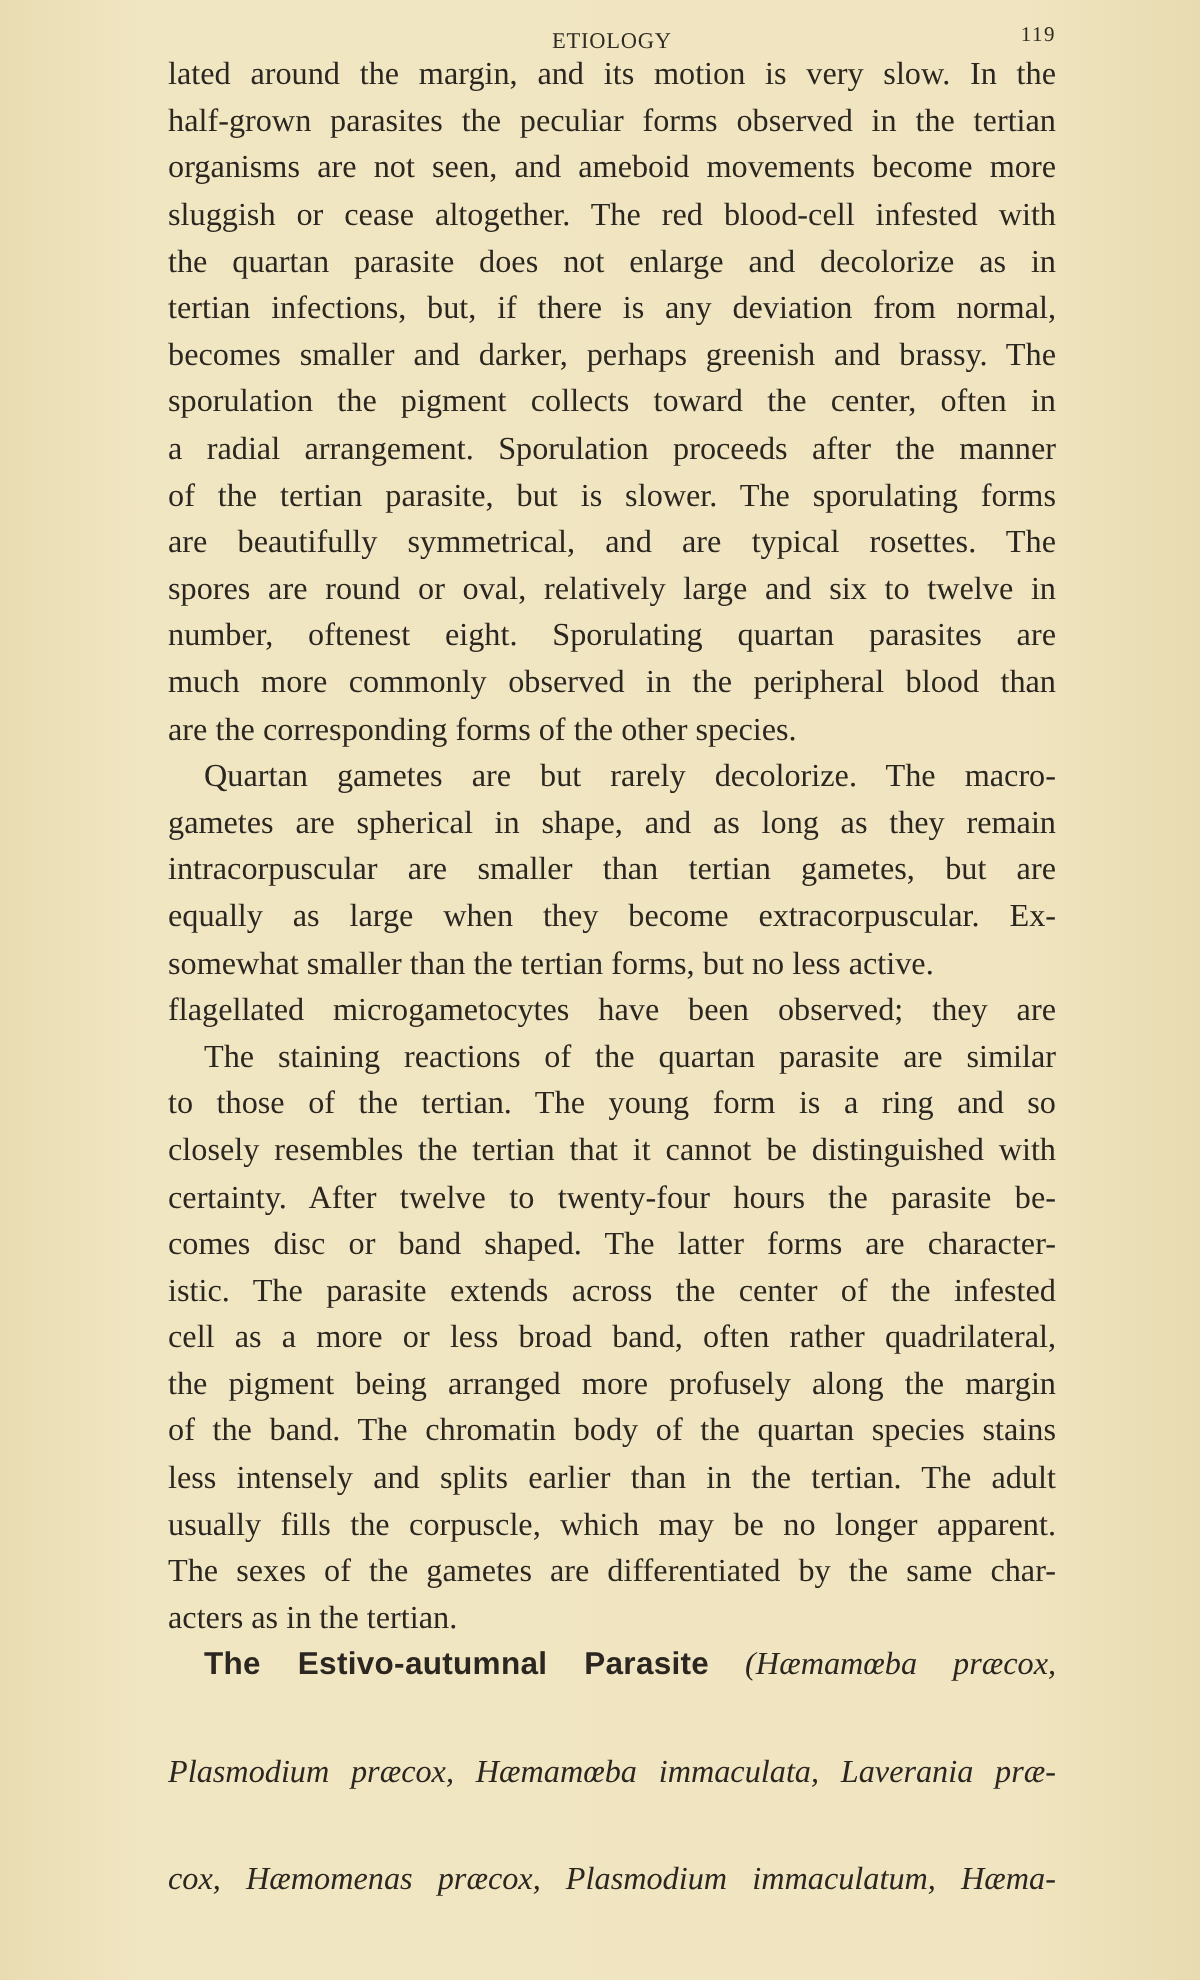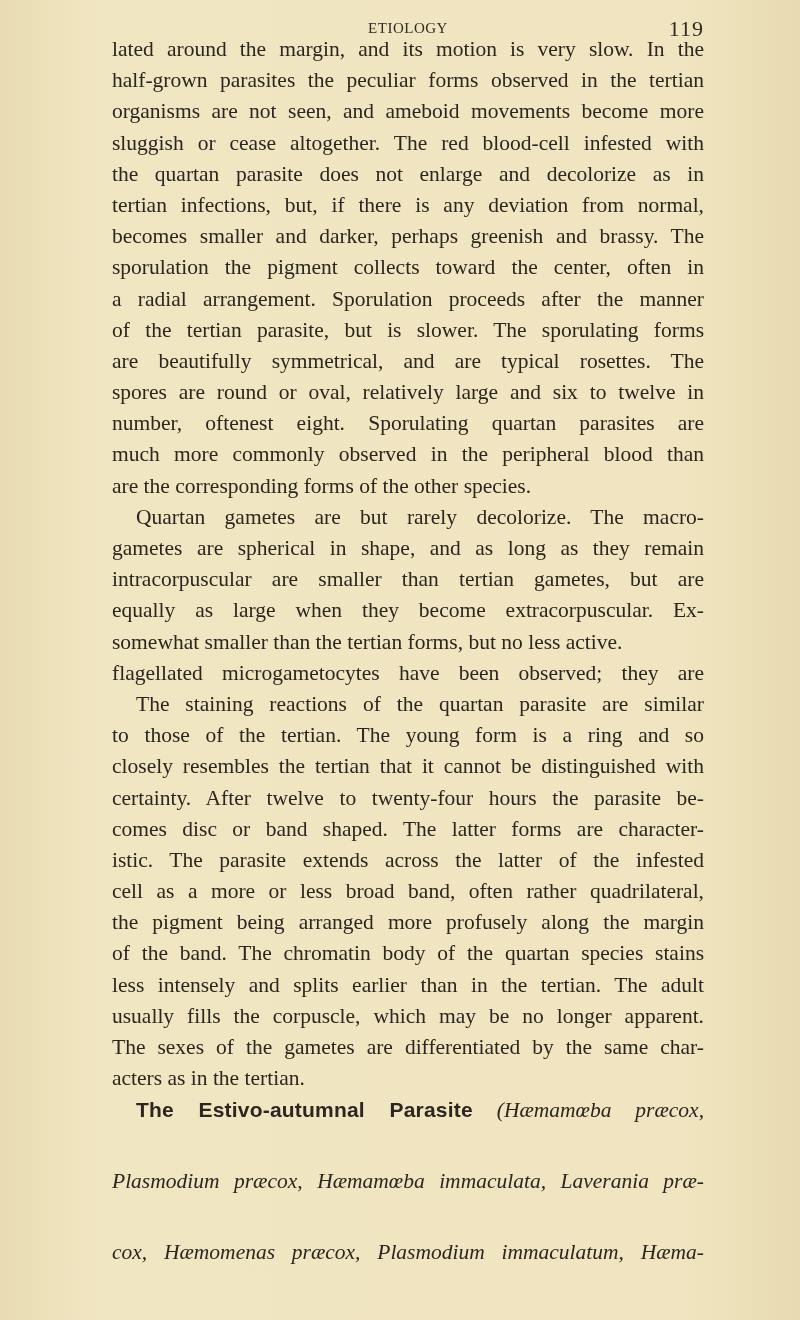--- a/index.html
+++ b/index.html
@@ -12,21 +12,21 @@
   }
   .page { position: relative; width: 800px; height: 1320px; }
   .running-head {
     position: absolute; top: 16px; left: 112px; width: 592px; height: 26px;
   }
   .running-title {
     position: absolute; left: 0; right: 0; top: 4px; text-align: center;
     font-size: 15px; letter-spacing: 0.5px; color: #2f2a22;
   }
   .page-number {
-    position: absolute; right: 0; top: 0; font-size: 22px; color: #2f2a22;
+    position: absolute; right: 0; top: 0; font-size: 14px; color: #2f2a22;
     letter-spacing: 1px;
   }
   .body {
     position: absolute; top: 34px; left: 112px; width: 592px;
   }
   .line {
     display: block; height: 31.2px; line-height: 31.2px;
     font-size: 21.5px; white-space: nowrap;
     text-align: justify; text-align-last: justify;
   }
@@ -64,21 +64,21 @@
     <span class="line">gametes are spherical in shape, and as long as they remain</span>
     <span class="line">intracorpuscular are smaller than tertian gametes, but are</span>
     <span class="line">equally as large when they become extracorpuscular.  Ex-</span>
     <span class="line last">somewhat smaller than the tertian forms, but no less active.</span>
     <span class="line">flagellated microgametocytes have been observed; they are</span>
     <span class="line indent">The staining reactions of the quartan parasite are similar</span>
     <span class="line">to those of the tertian.  The young form is a ring and so</span>
     <span class="line">closely resembles the tertian that it cannot be distinguished with</span>
     <span class="line">certainty.  After twelve to twenty-four hours the parasite be-</span>
     <span class="line">comes disc or band shaped.  The latter forms are character-</span>
-    <span class="line">istic.  The parasite extends across the latter of the infested</span>
+    <span class="line">istic.  The parasite extends across the center of the infested</span>
     <span class="line">cell as a more or less broad band, often rather quadrilateral,</span>
     <span class="line">the pigment being arranged more profusely along the margin</span>
     <span class="line">of the band.  The chromatin body of the quartan species stains</span>
     <span class="line">less intensely and splits earlier than in the tertian.  The adult</span>
     <span class="line">usually fills the corpuscle, which may be no longer apparent.</span>
     <span class="line">The sexes of the gametes are differentiated by the same char-</span>
     <span class="line last">acters as in the tertian.</span>
 
     <span class="line indent">
       <span class="heading-bold">The Estivo-autumnal Parasite</span>

